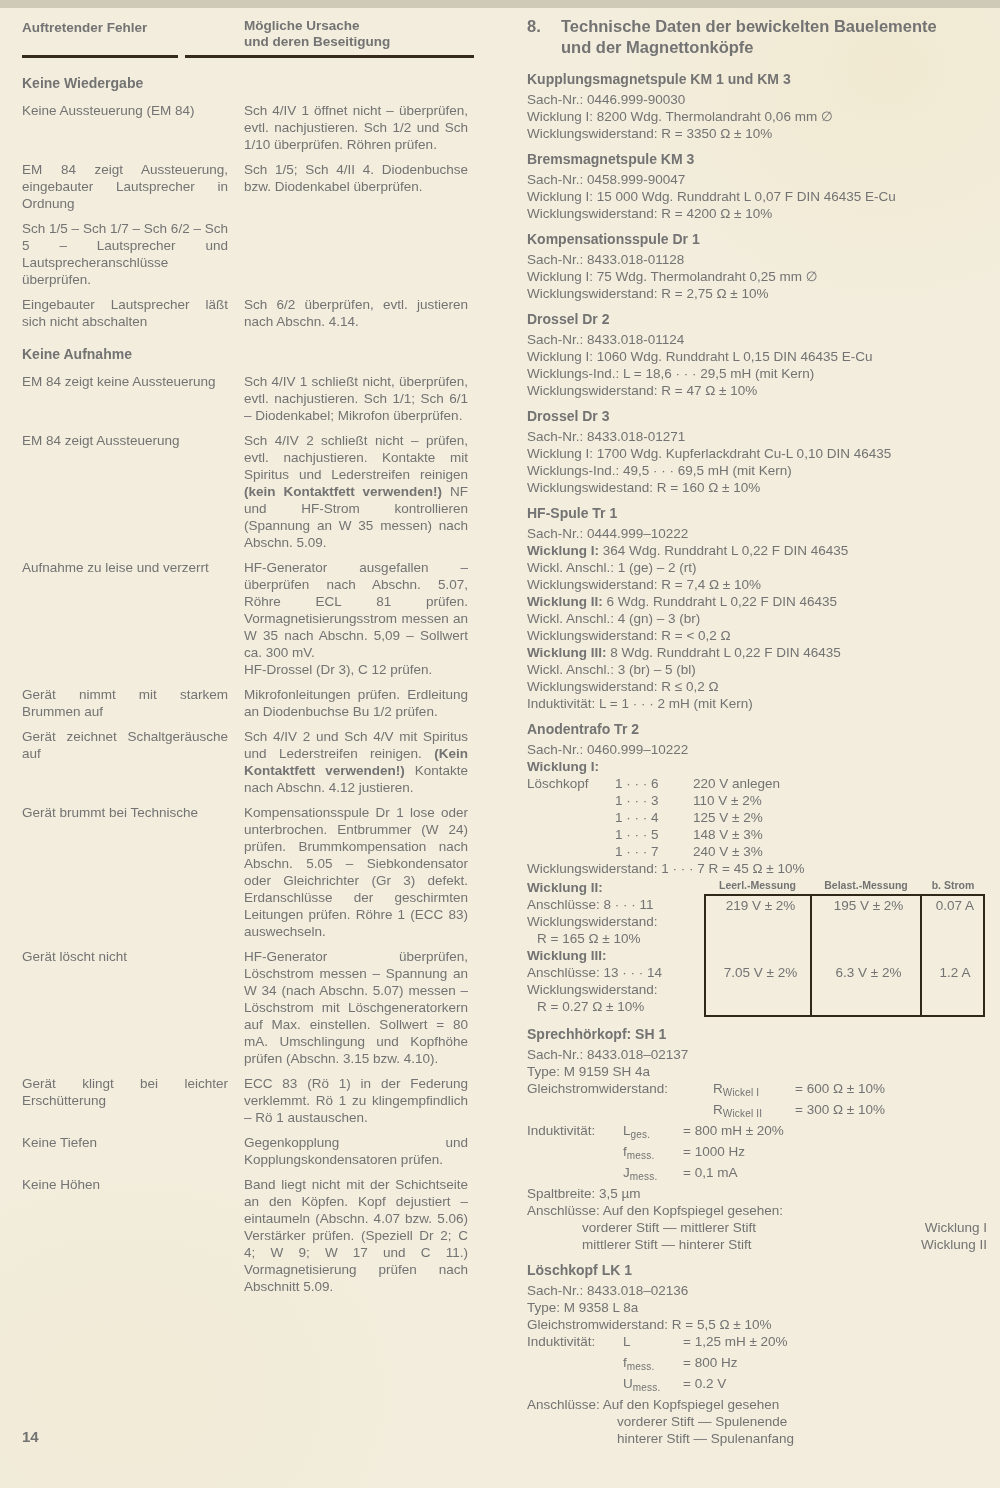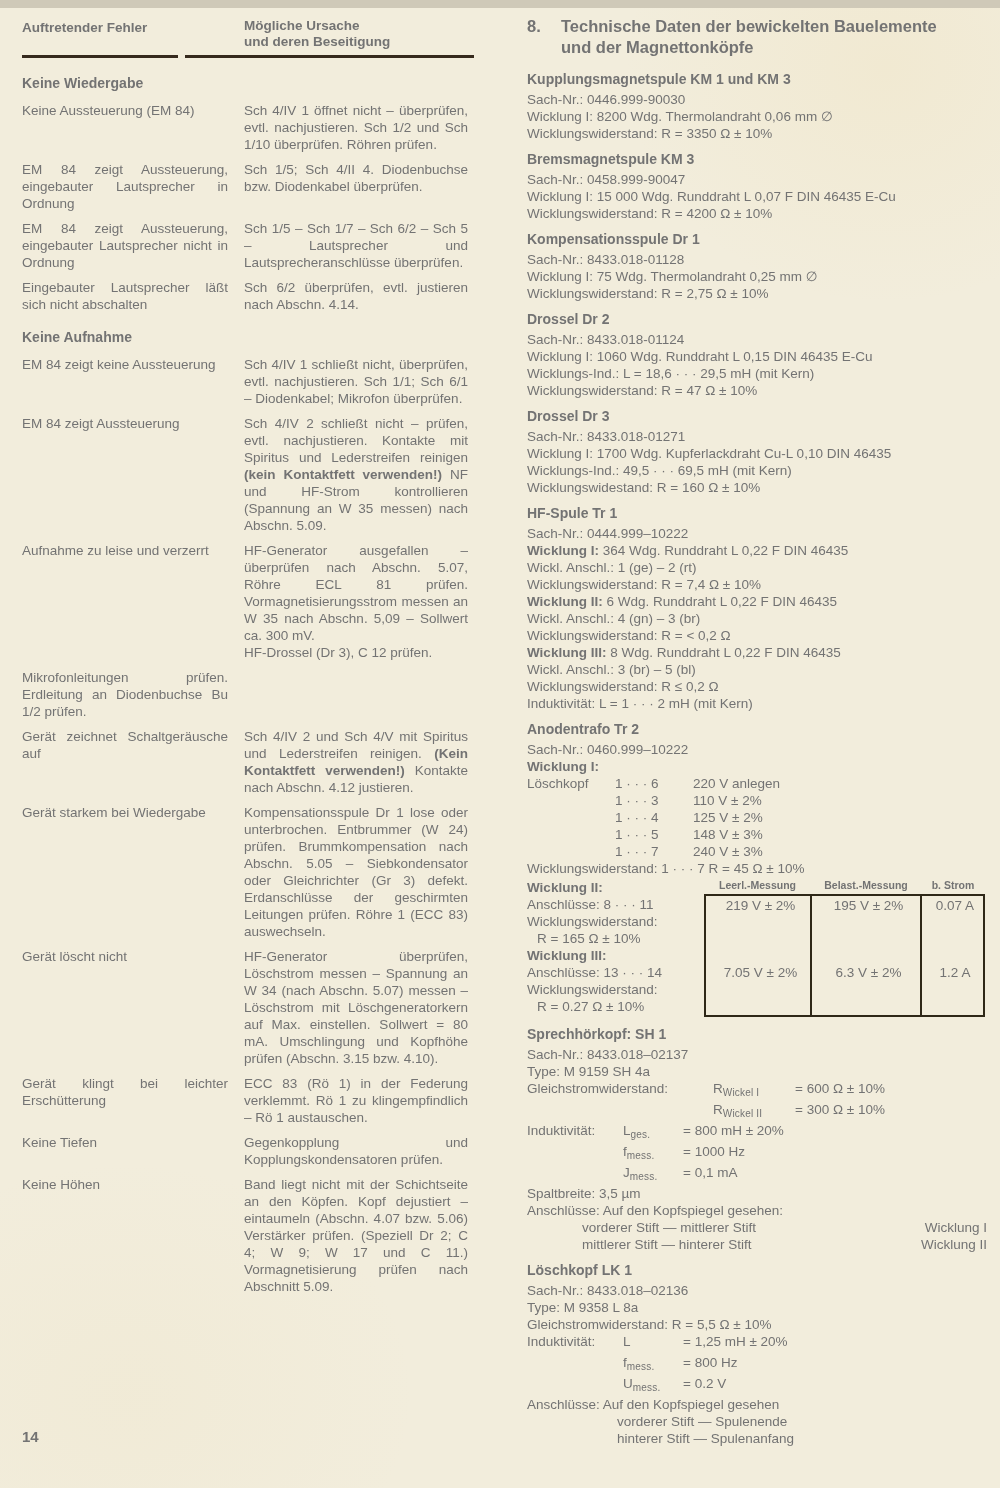--- a/index.html
+++ b/index.html
@@ -86,21 +86,20 @@
 
     <div class="lrow">
       <div class="cell">Keine Aussteuerung (EM 84)</div>
       <div class="cell">Sch 4/IV 1 öffnet nicht – überprüfen, evtl. nachjustieren. Sch 1/2 und Sch 1/10 überprüfen. Röhren prüfen.</div>
     </div>
     <div class="lrow">
       <div class="cell">EM 84 zeigt Aussteuerung, eingebauter Lautsprecher in Ordnung</div>
       <div class="cell">Sch 1/5; Sch 4/II 4. Diodenbuchse bzw. Diodenkabel überprüfen.</div>
     </div>
     <div class="lrow">
-      <div class="cell">EM 84 zeigt Aussteuerung, eingebauter Lautsprecher nicht in Ordnung</div>
       <div class="cell">Sch 1/5 – Sch 1/7 – Sch 6/2 – Sch 5 – Lautsprecher und Lautsprecheranschlüsse überprüfen.</div>
     </div>
     <div class="lrow">
       <div class="cell">Eingebauter Lautsprecher läßt sich nicht abschalten</div>
       <div class="cell">Sch 6/2 überprüfen, evtl. justieren nach Abschn. 4.14.</div>
     </div>
 
     <div class="sect-title later">Keine Aufnahme</div>
 
     <div class="lrow">
@@ -109,28 +108,29 @@
     </div>
     <div class="lrow">
       <div class="cell">EM 84 zeigt Aussteuerung</div>
       <div class="cell"><span>Sch 4/IV 2 schließt nicht – prüfen, evtl. nachjustieren. Kontakte mit Spiritus und Lederstreifen reinigen </span><b>(kein Kontaktfett verwenden!)</b><span> NF und HF-Strom kontrollieren (Spannung an W 35 messen) nach Abschn. 5.09.</span></div>
     </div>
     <div class="lrow">
       <div class="cell">Aufnahme zu leise und verzerrt</div>
       <div class="cell"><span>HF-Generator ausgefallen – überprüfen nach Abschn. 5.07, Röhre ECL 81 prüfen. Vormagnetisierungsstrom messen an W 35 nach Abschn. 5,09 – Sollwert ca. 300 mV.</span><span class="blockline">HF-Drossel (Dr 3), C 12 prüfen.</span></div>
     </div>
     <div class="lrow">
+      <div class="cell">Gerät nimmt mit starkem Brummen auf</div>
       <div class="cell">Mikrofonleitungen prüfen. Erdleitung an Diodenbuchse Bu 1/2 prüfen.</div>
     </div>
     <div class="lrow">
       <div class="cell">Gerät zeichnet Schaltgeräusche auf</div>
       <div class="cell"><span>Sch 4/IV 2 und Sch 4/V mit Spiritus und Lederstreifen reinigen. </span><b>(Kein Kontaktfett verwenden!)</b><span> Kontakte nach Abschn. 4.12 justieren.</span></div>
     </div>
     <div class="lrow">
-      <div class="cell">Gerät starkem bei Wiedergabe</div>
+      <div class="cell">Gerät brummt bei Technische</div>
       <div class="cell">Kompensationsspule Dr 1 lose oder unterbrochen. Entbrummer (W 24) prüfen. Brummkompensation nach Abschn. 5.05 – Siebkondensator oder Gleichrichter (Gr 3) defekt. Erdanschlüsse der geschirmten Leitungen prüfen. Röhre 1 (ECC 83) auswechseln.</div>
     </div>
     <div class="lrow">
       <div class="cell">Gerät löscht nicht</div>
       <div class="cell">HF-Generator überprüfen, Löschstrom messen – Spannung an W 34 (nach Abschn. 5.07) messen – Löschstrom mit Löschgeneratorkern auf Max. einstellen. Sollwert = 80 mA. Umschlingung und Kopfhöhe prüfen (Abschn. 3.15 bzw. 4.10).</div>
     </div>
     <div class="lrow">
       <div class="cell">Gerät klingt bei leichter Erschütterung</div>
       <div class="cell">ECC 83 (Rö 1) in der Federung verklemmt. Rö 1 zu klingempfindlich – Rö 1 austauschen.</div>
     </div>

